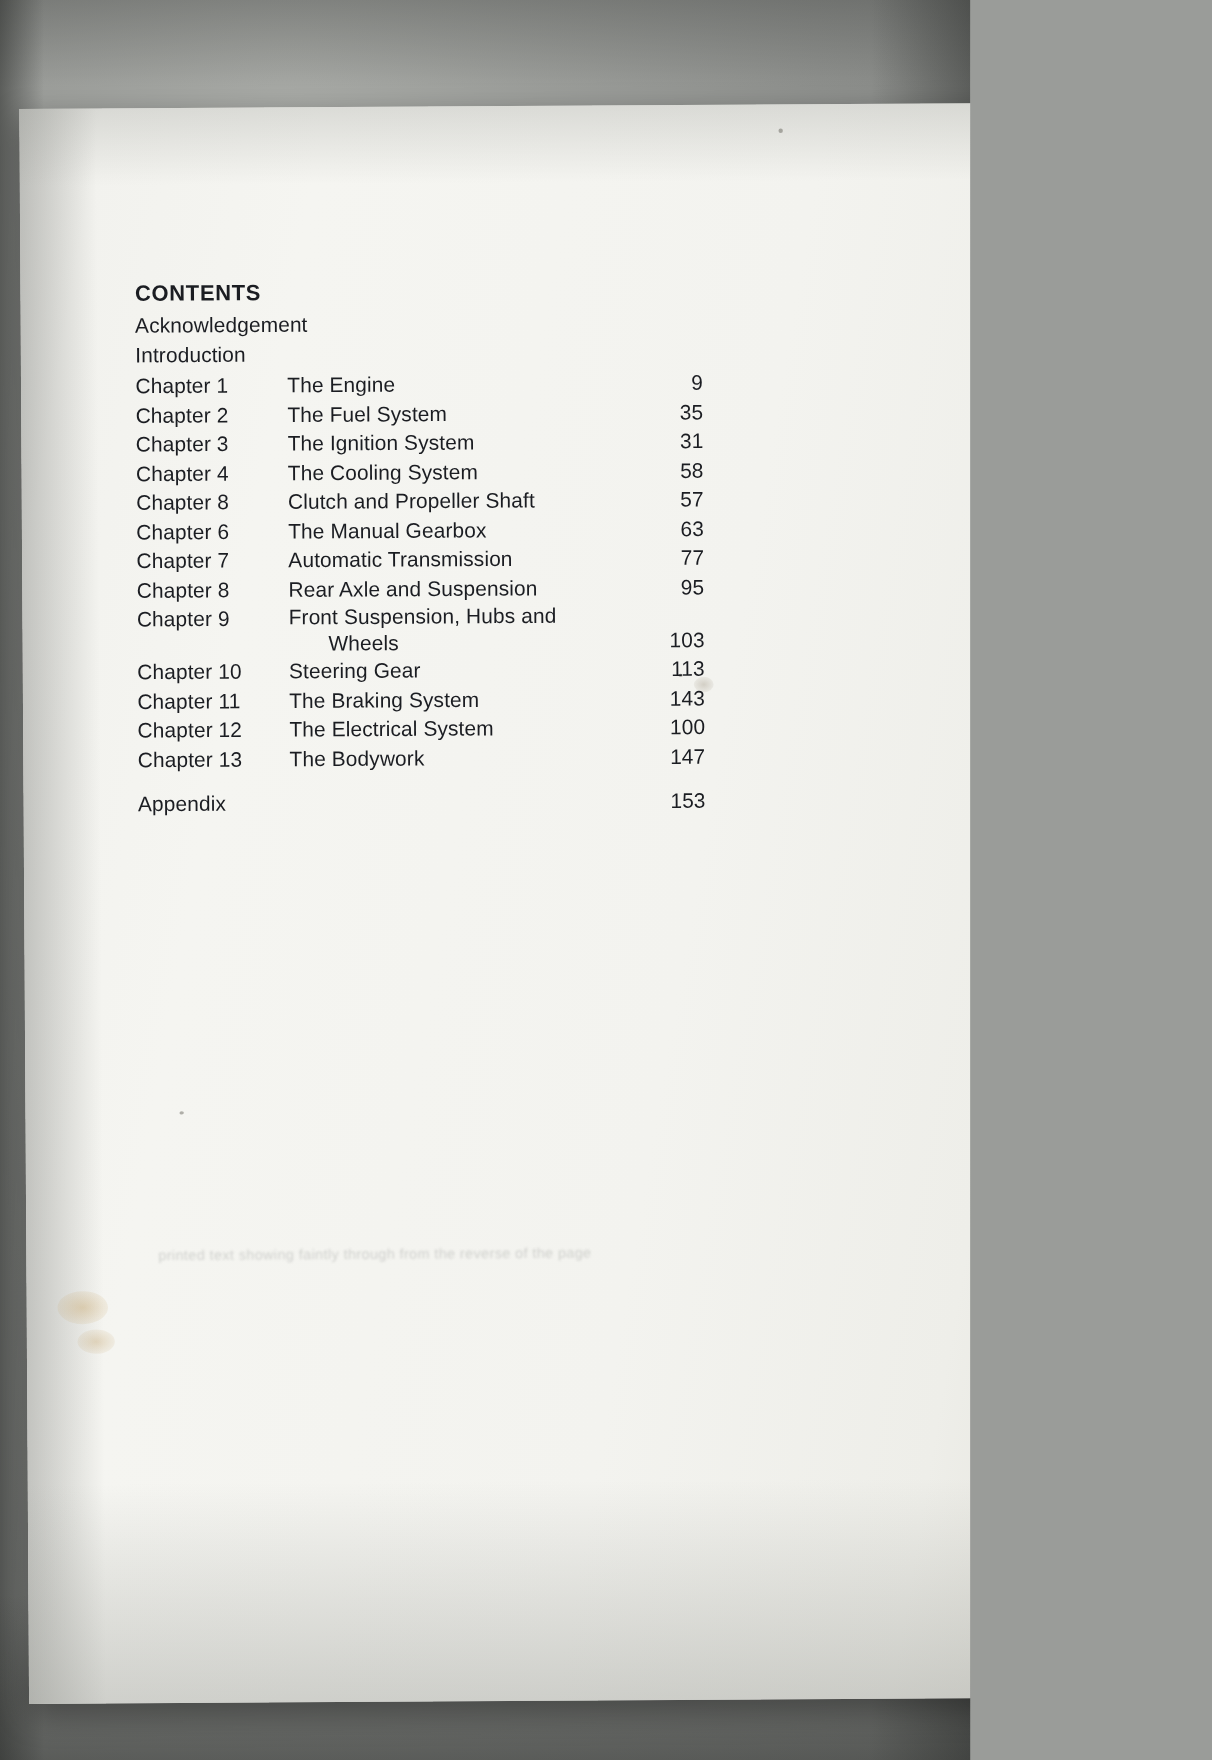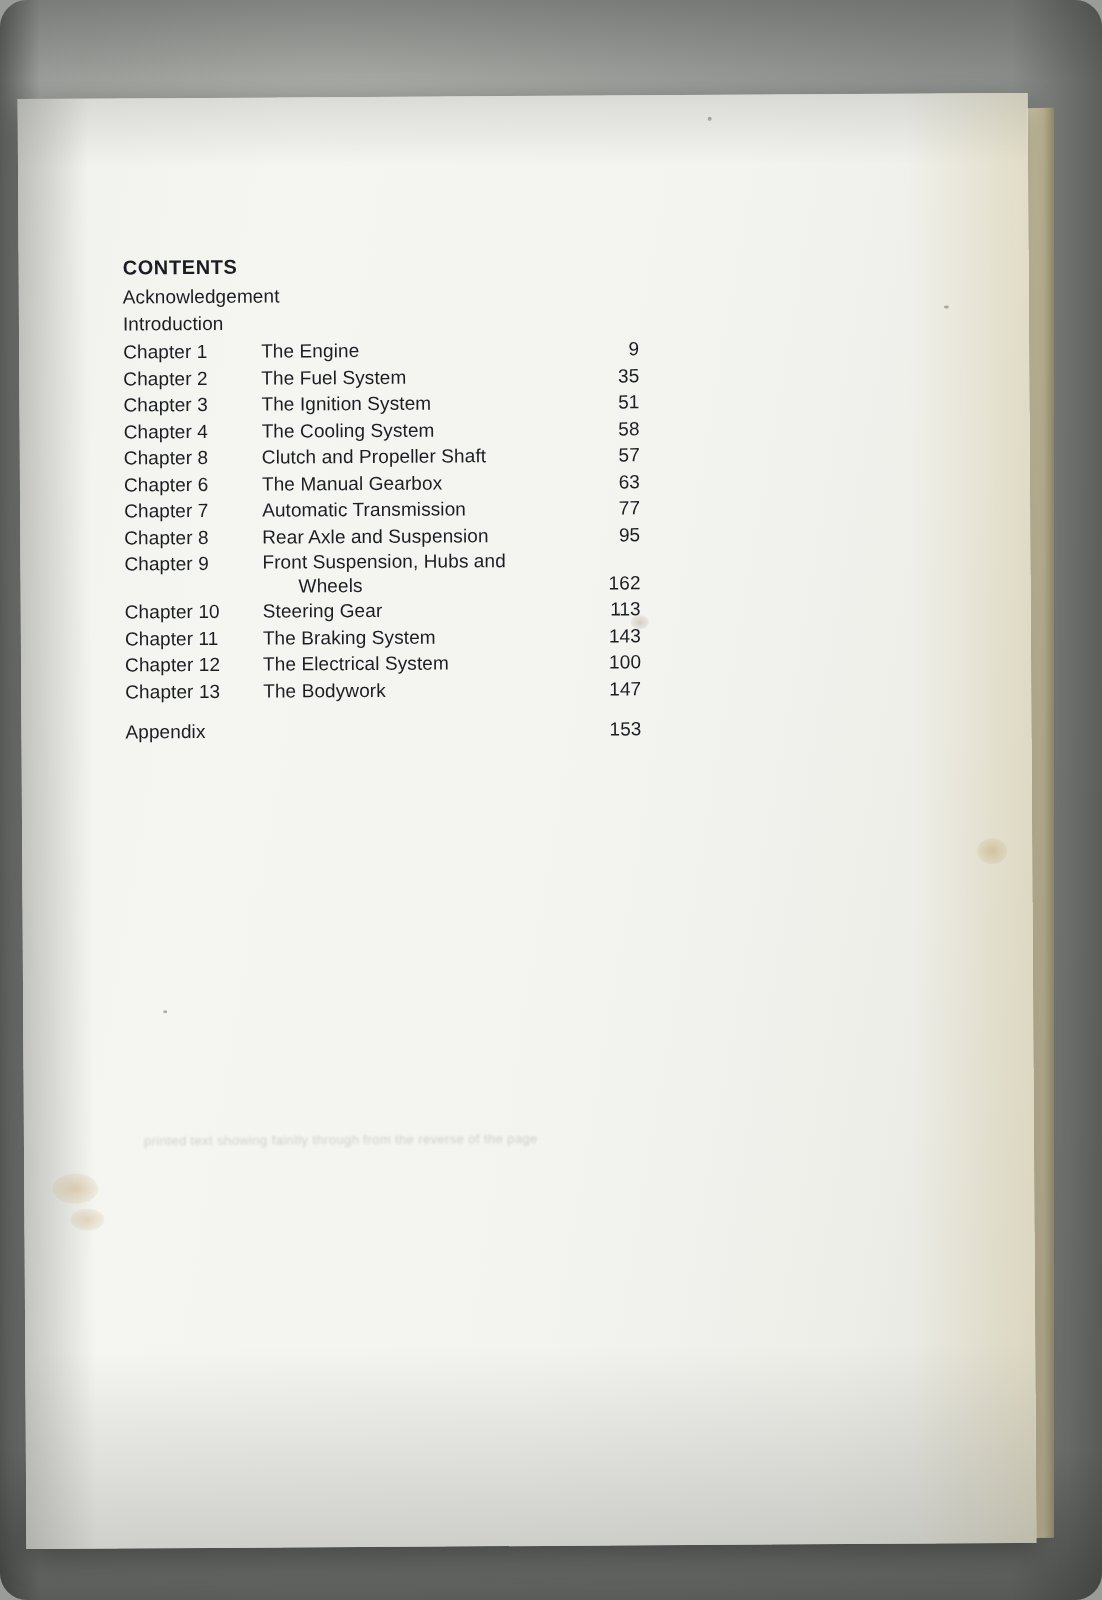--- a/index.html
+++ b/index.html
@@ -10,26 +10,25 @@
     width: 1102px;
     height: 1600px;
     overflow: hidden;
     background: #9a9c99;
     font-family: "Liberation Sans", sans-serif;
   }
 
   
   #scene {
     position: relative;
-    width: 1102px;
+    width: 882px;
     height: 1600px;
     background:
       radial-gradient(ellipse at 30% 10%, #a8aaa6 0%, #8e908d 55%, #7e807d 100%);
     overflow: hidden;
-    border-radius: 27px;
   }
 
   
   .bg-shade-left {
     position: absolute;
     left: 0; top: 0;
     width: 40px; height: 1600px;
     background: linear-gradient(to right, rgba(40,42,40,0.55), rgba(120,122,120,0));
     pointer-events: none;
   }
@@ -222,21 +221,21 @@
             <td class="col-page">9</td>
           </tr>
           <tr>
             <td class="col-chapter">Chapter 2</td>
             <td class="col-title">The Fuel System</td>
             <td class="col-page">35</td>
           </tr>
           <tr>
             <td class="col-chapter">Chapter 3</td>
             <td class="col-title">The Ignition System</td>
-            <td class="col-page">51</td>
+            <td class="col-page">31</td>
           </tr>
           <tr>
             <td class="col-chapter">Chapter 4</td>
             <td class="col-title">The Cooling System</td>
             <td class="col-page">58</td>
           </tr>
           <tr>
             <td class="col-chapter">Chapter 8</td>
             <td class="col-title">Clutch and Propeller Shaft</td>
             <td class="col-page">57</td>
@@ -255,21 +254,21 @@
             <td class="col-chapter">Chapter 8</td>
             <td class="col-title">Rear Axle and Suspension</td>
             <td class="col-page">95</td>
           </tr>
           <tr class="row-wrap">
             <td class="col-chapter">Chapter 9</td>
             <td class="col-title">
               <span>Front Suspension, Hubs and</span>
               <span class="title-cont">Wheels</span>
             </td>
-            <td class="col-page">162</td>
+            <td class="col-page">103</td>
           </tr>
           <tr>
             <td class="col-chapter">Chapter 10</td>
             <td class="col-title">Steering Gear</td>
             <td class="col-page">113</td>
           </tr>
           <tr>
             <td class="col-chapter">Chapter 11</td>
             <td class="col-title">The Braking System</td>
             <td class="col-page">143</td>

